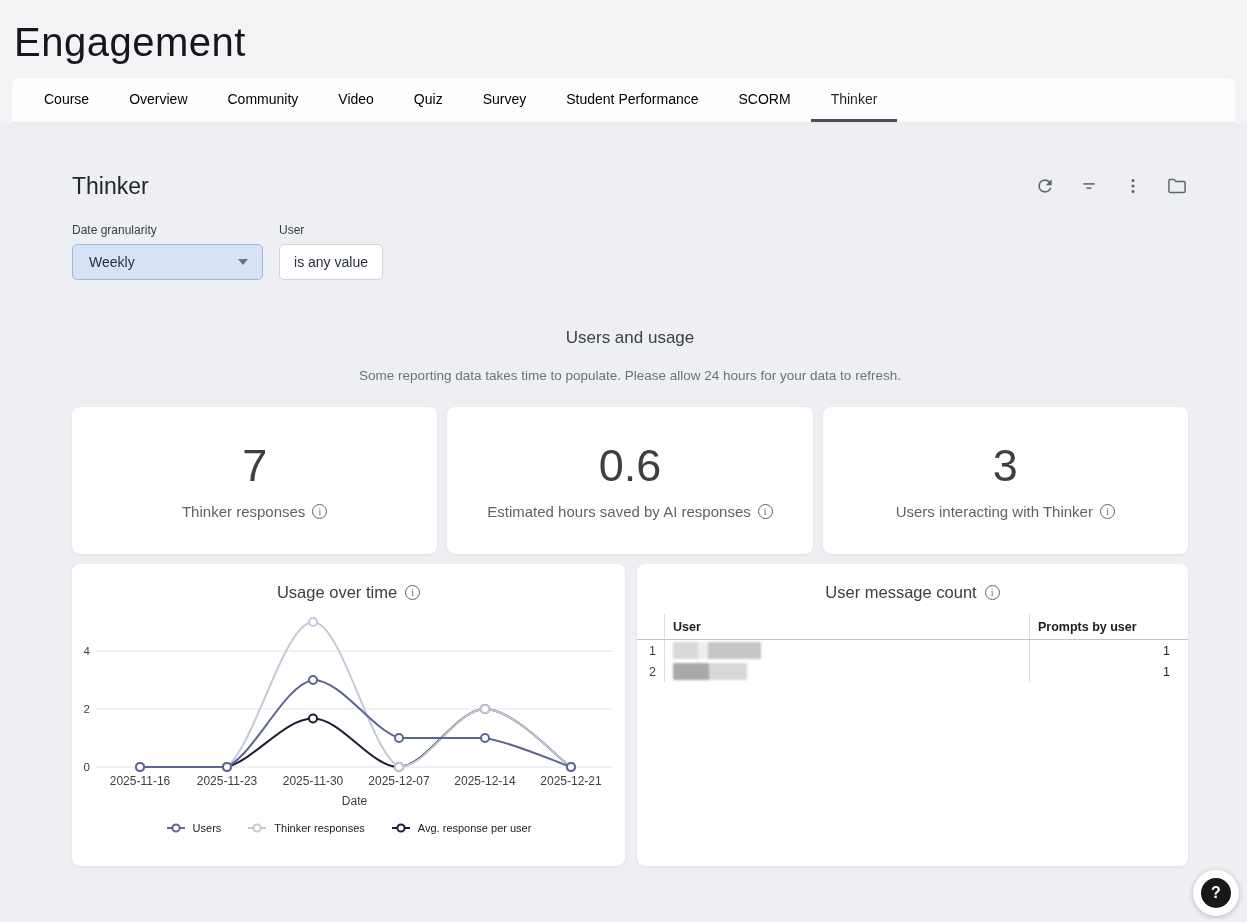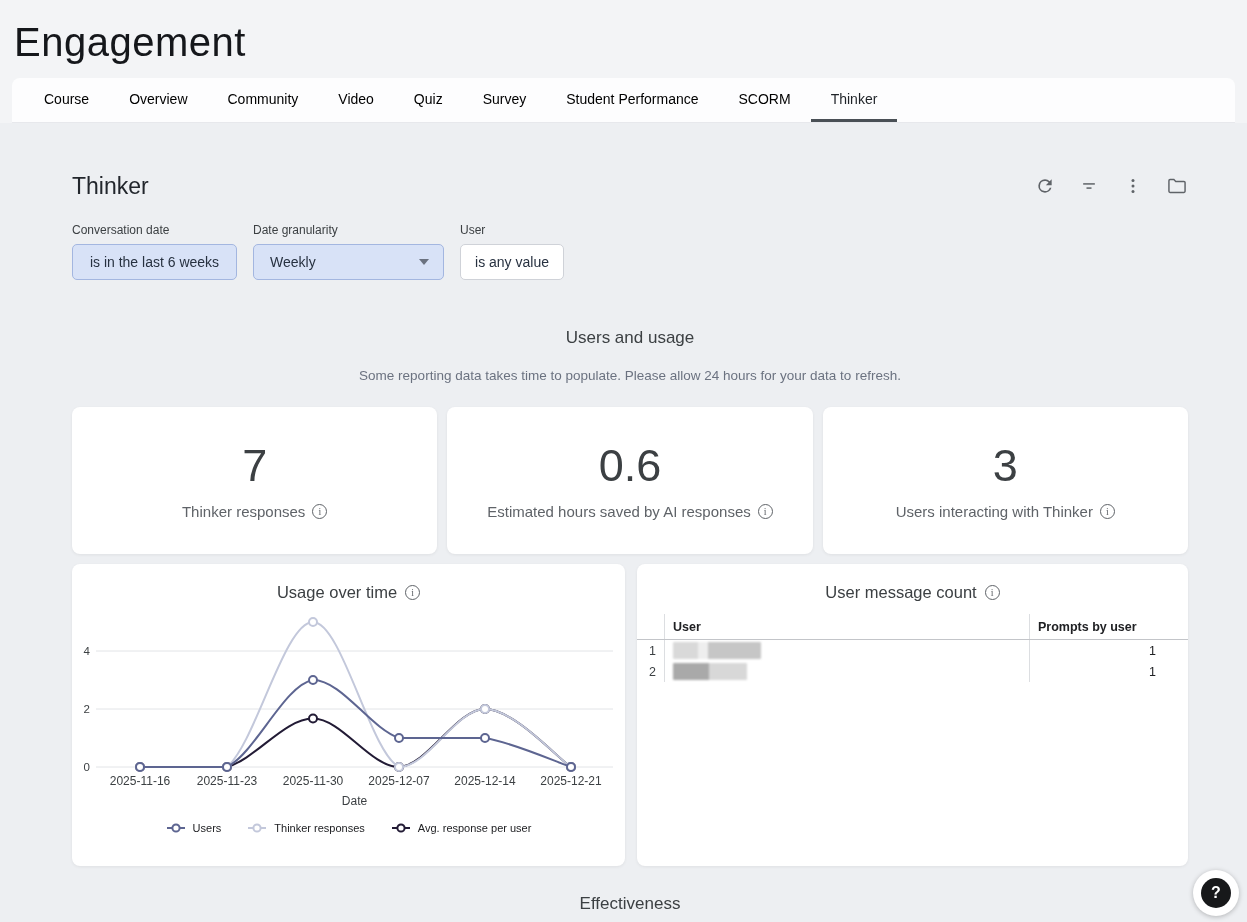--- a/index.html
+++ b/index.html
@@ -50,21 +50,21 @@
   .legend { margin-top:10px; display:flex; justify-content:center; gap:26px; align-items:center; }
   .legend-item { display:flex; align-items:center; gap:7px; font-size:11px; color:#202124; cursor:pointer; }
 
   
   .lk-table { margin-top:10px; font-size:12.5px; color:#202124; }
   .lk-row { display:flex; align-items:center; height:21px; }
   .lk-head { height:26px; font-weight:bold; border-bottom:1px solid #c3c5c9; }
   .gut { width:28px; text-align:right; padding-right:8px; color:#3c4043; border-right:1px solid #dcdee1; align-self:stretch; display:flex; align-items:center; justify-content:flex-end; }
   .lk-head .gut { color:transparent; }
   .col-user { flex:1; padding-left:8px; display:flex; align-items:center; align-self:stretch; }
-  .col-prompts { width:159px; padding:0 32px 0 8px; text-align:right; border-left:1px solid #dcdee1; align-self:stretch; display:flex; align-items:center; justify-content:flex-end; }
+  .col-prompts { width:159px; padding:0 18px 0 8px; text-align:right; border-left:1px solid #dcdee1; align-self:stretch; display:flex; align-items:center; justify-content:flex-end; }
   .lk-head .col-prompts { justify-content:flex-start; text-align:left; }
   .redact { height:17px; border-radius:1px; filter:blur(1.2px); }
   .redact.r1 { width:88px; background:linear-gradient(90deg,#d9d9d9 0 28%,#eeeeee 28% 40%,#c6c6c6 40% 100%); }
   .redact.r2 { width:74px; background:linear-gradient(90deg,#a9a9a9 0 48%,#d8d8d8 48% 100%); }
 
   .footer-heading { margin-top:28px; text-align:center; font-size:17px; font-weight:500; color:#3c4043; }
 
   
   .help-btn { position:absolute; right:8px; bottom:6px; width:46px; height:46px; background:#ffffff; border-radius:50%; box-shadow:0 1px 5px rgba(0,0,0,.25); display:flex; align-items:center; justify-content:center; cursor:pointer; }
   .help-inner { width:30px; height:30px; background:#17181a; border-radius:50%; display:flex; align-items:center; justify-content:center; color:#ffffff; font-size:16px; font-weight:bold; }
@@ -113,24 +113,20 @@
         </span>
         <span class="tb-icon">
           <svg width="22" height="22" viewBox="0 0 24 24">
               <path d="M3.2 6.2a1.2 1.2 0 0 1 1.2-1.2h4.2l2 2H19.6a1.2 1.2 0 0 1 1.2 1.2V17.8a1.2 1.2 0 0 1-1.2 1.2H4.4a1.2 1.2 0 0 1-1.2-1.2V6.2z" fill="none" stroke="#5f6368" stroke-width="1.6"></path>
             </svg>
         </span>
       </div>
     </div>
 
     <div class="filters">
-      <div>
-        <div class="filter-label">Conversation date</div>
-        <div class="chip chip-blue w1">is in the last 6 weeks</div>
-      </div>
       <div>
         <div class="filter-label">Date granularity</div>
         <div class="chip chip-blue chip-dd w2">
           <span>Weekly</span>
           <span class="caret"></span>
         </div>
       </div>
       <div>
         <div class="filter-label">User</div>
         <div class="chip chip-outline w3">is any value</div>
@@ -255,21 +251,20 @@
             <div class="col-user">
                 <span class="redact r2"></span>
               </div>
             <div class="col-prompts">1</div>
           </div>
         </div>
       </div>
 
     </div>
 
-    <div class="footer-heading">Effectiveness</div>
 
   </div>
 
   <div class="help-btn">
     <div class="help-inner">?</div>
   </div>
 
 </div>
 
 </body></html>

